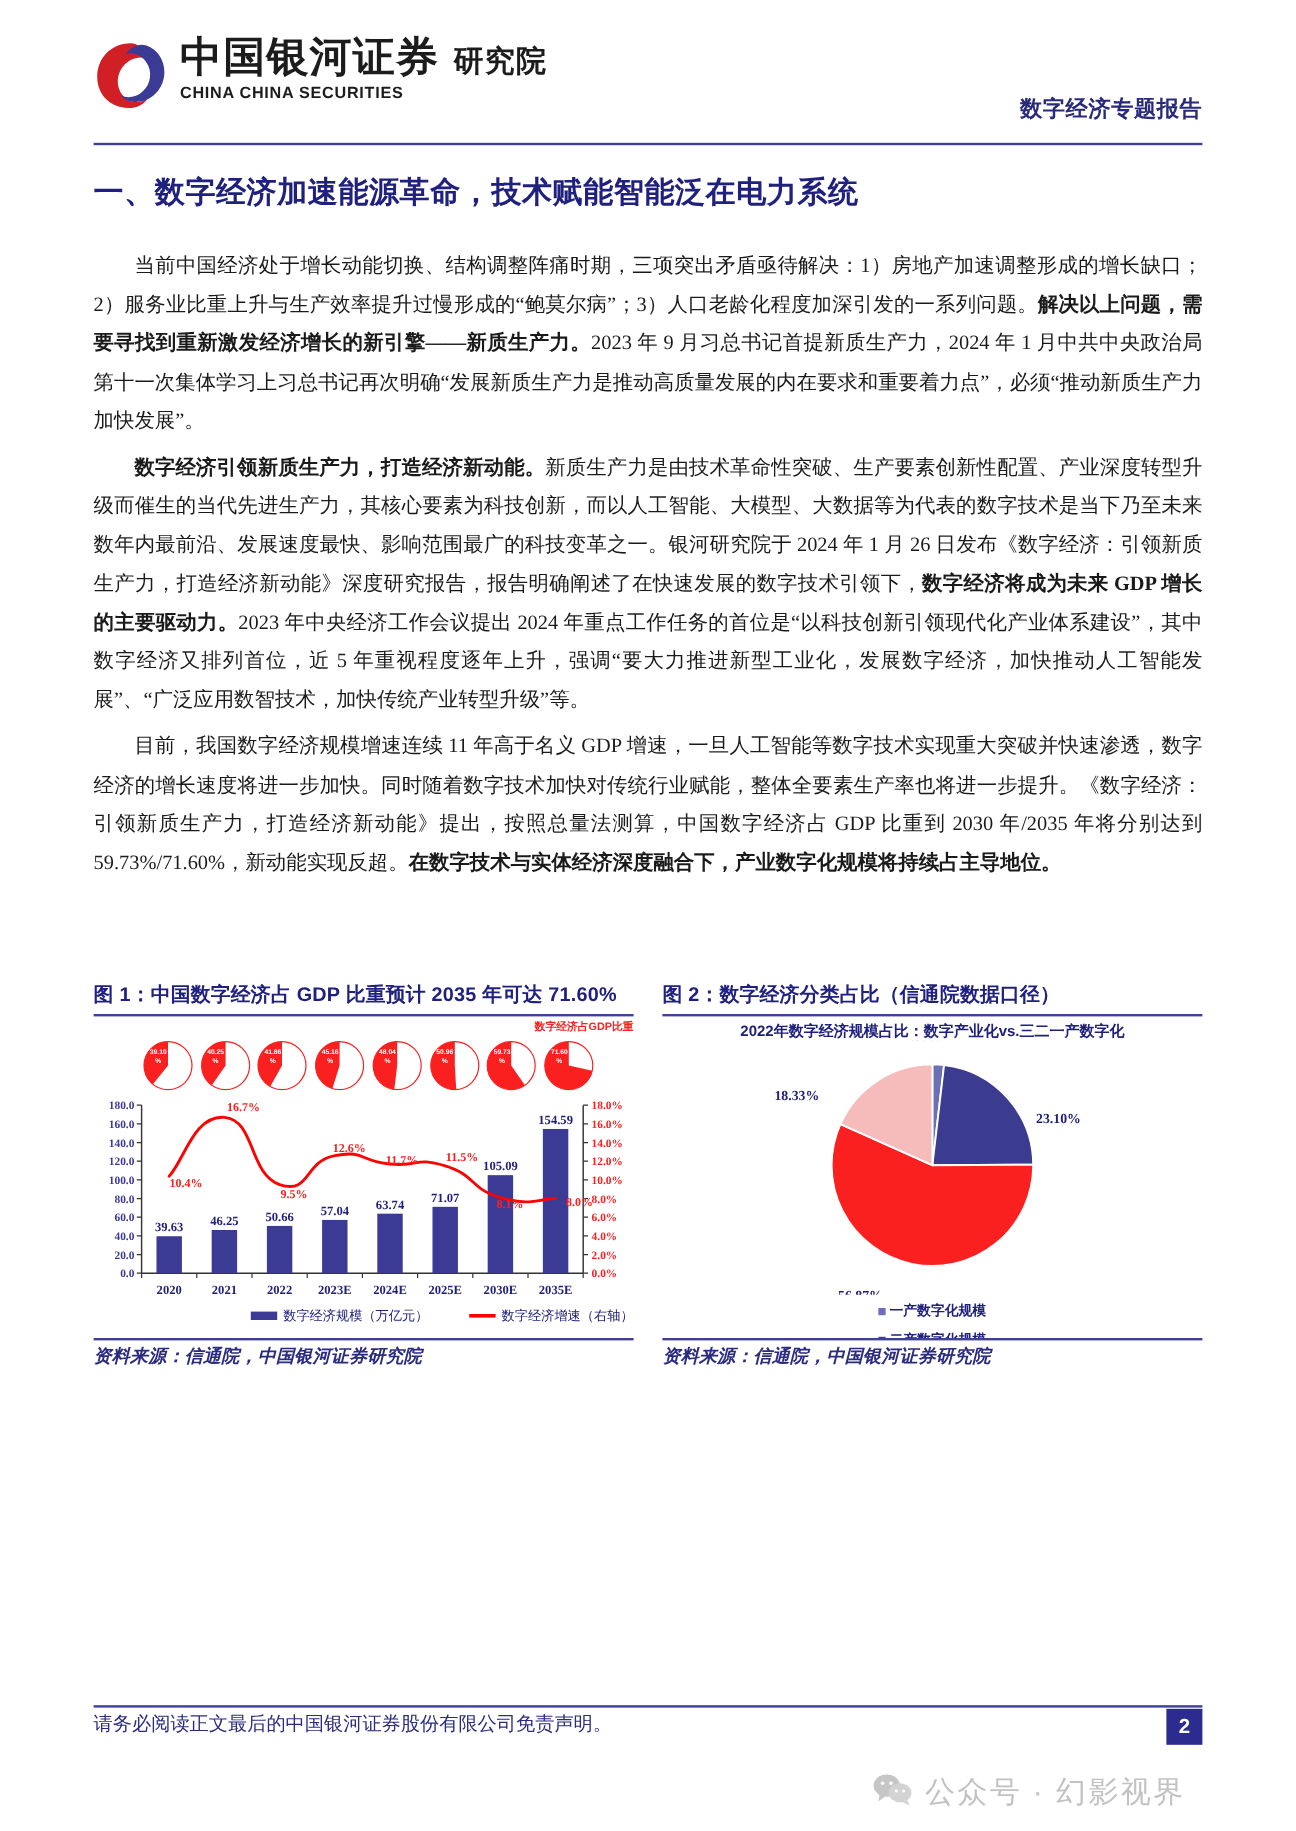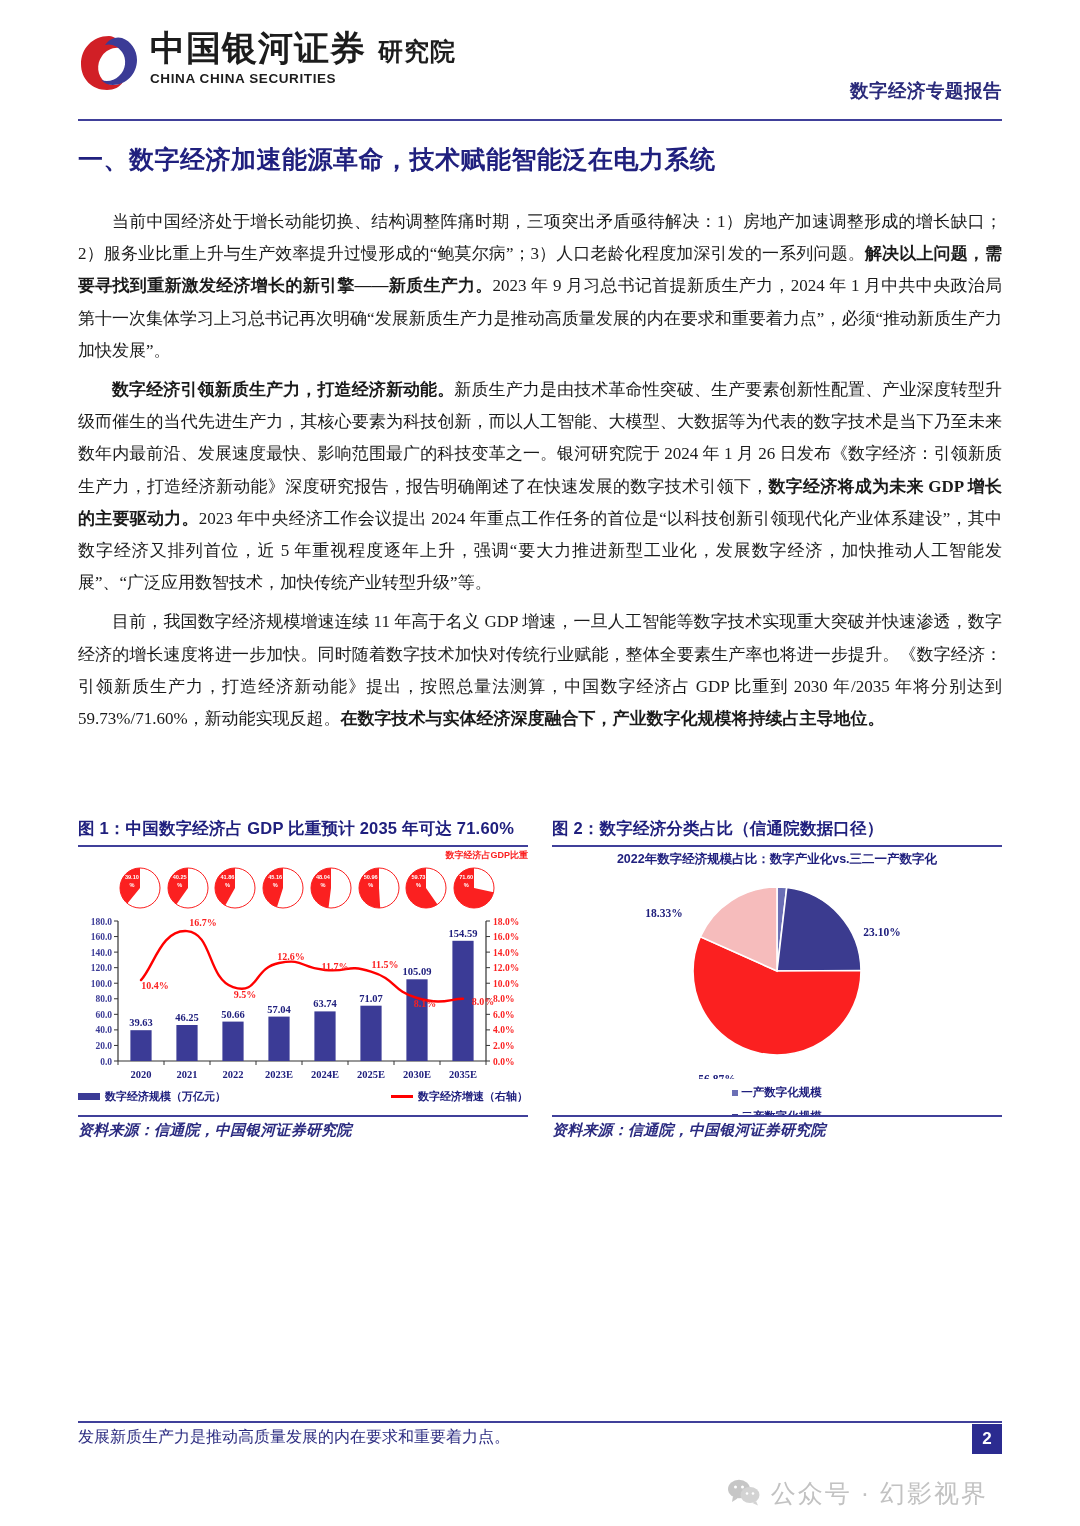--- a/index.html
+++ b/index.html
@@ -213,26 +213,26 @@
     height: 170px;
   }
   .bc-plot svg { display: block; }
 
   .bc-legend {
     position: absolute;
     left: 0;
     top: 242px;
     width: 100%;
     display: flex;
-    justify-content: space-between;
+    justify-content: flex-end;
     gap: 34px;
     align-items: center;
     font-family: "Liberation Sans", "DejaVu Sans", sans-serif;
     font-size: 11px;
-    font-weight: bold;
+    font-weight: normal;
     color: #20207e;
   }
   .lg-item { display: flex; align-items: center; gap: 5px; }
   .lg-swatch-bar { width: 22px; height: 7px; background: #3b3b96; }
   .lg-swatch-line { width: 22px; height: 3px; background: #ff0000; }
 
   
   .pc-title {
     position: absolute;
     top: 4px;
@@ -556,21 +556,21 @@
           </div>
         </div>
     </div>
     <div class="fig-source-rule"></div>
     <div class="fig-source">资料来源：信通院，中国银河证券研究院</div>
   </div>
 
 </div>
 
 <div class="footer-rule"></div>
-<div class="footer-text">发展新质生产力是推动高质量发展的内在要求和重要着力点。</div>
+<div class="footer-text">请务必阅读正文最后的中国银河证券股份有限公司免责声明。</div>
 <div class="page-badge">2</div>
 
 <div class="watermark">
   <span>
     <svg width="34" height="28" viewBox="0 0 34 28">
       <ellipse cx="12" cy="11" rx="11" ry="9.2" fill="#c6c6c6"></ellipse>
       <polygon points="6,18 5,24 10.5,20.5" fill="#c6c6c6"></polygon>
       <circle cx="8.5" cy="9" r="1.5" fill="#ffffff"></circle>
       <circle cx="15.5" cy="9" r="1.5" fill="#ffffff"></circle>
       <ellipse cx="23" cy="17" rx="9.5" ry="8" fill="#d3d3d3"></ellipse>

